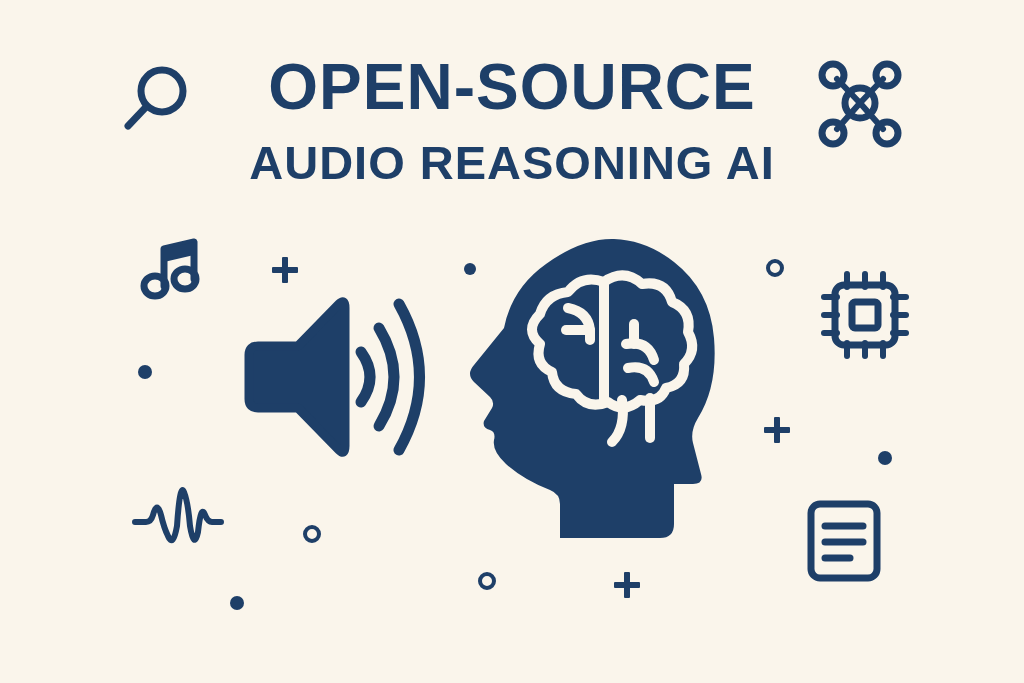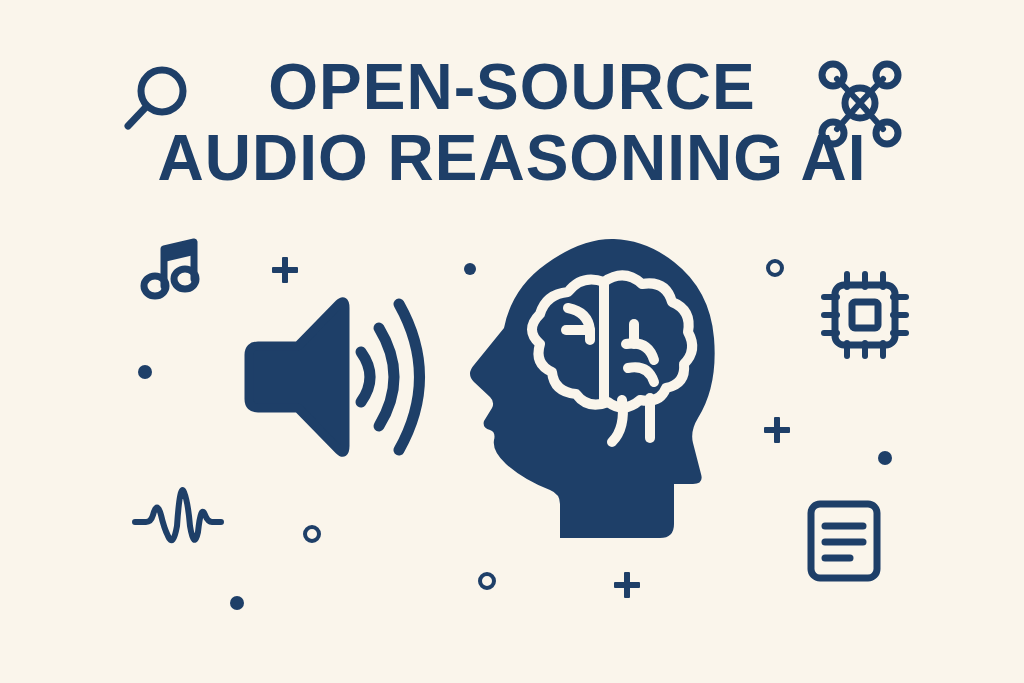--- a/index.html
+++ b/index.html
@@ -26,22 +26,22 @@
   .title-line {
     display: block;
     color: #1e3f68;
     font-family: "Liberation Sans", sans-serif;
     font-weight: bold;
     font-size: 64px;
     letter-spacing: 1px;
     white-space: nowrap;
   }
   .title-line.l2 {
-    font-size: 64px;
-    margin-top: 8px;
+    font-size: 47px;
+    margin-top: 21px;
   }
   .art-layer {
     position: absolute;
     left: 0;
     top: 0;
     width: 1024px;
     height: 683px;
   }
   .icon-abs { position: absolute; }
   .dot {

